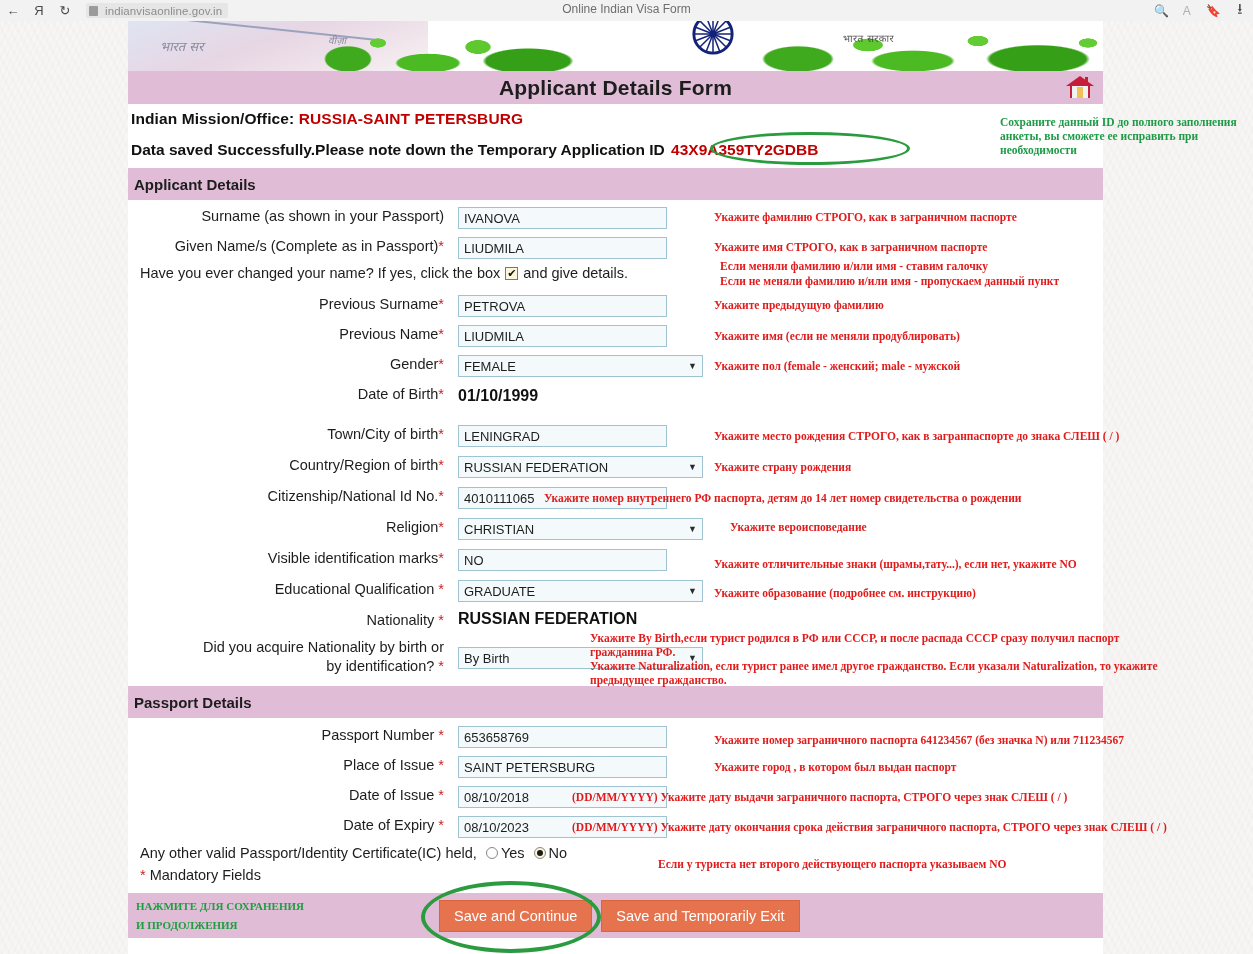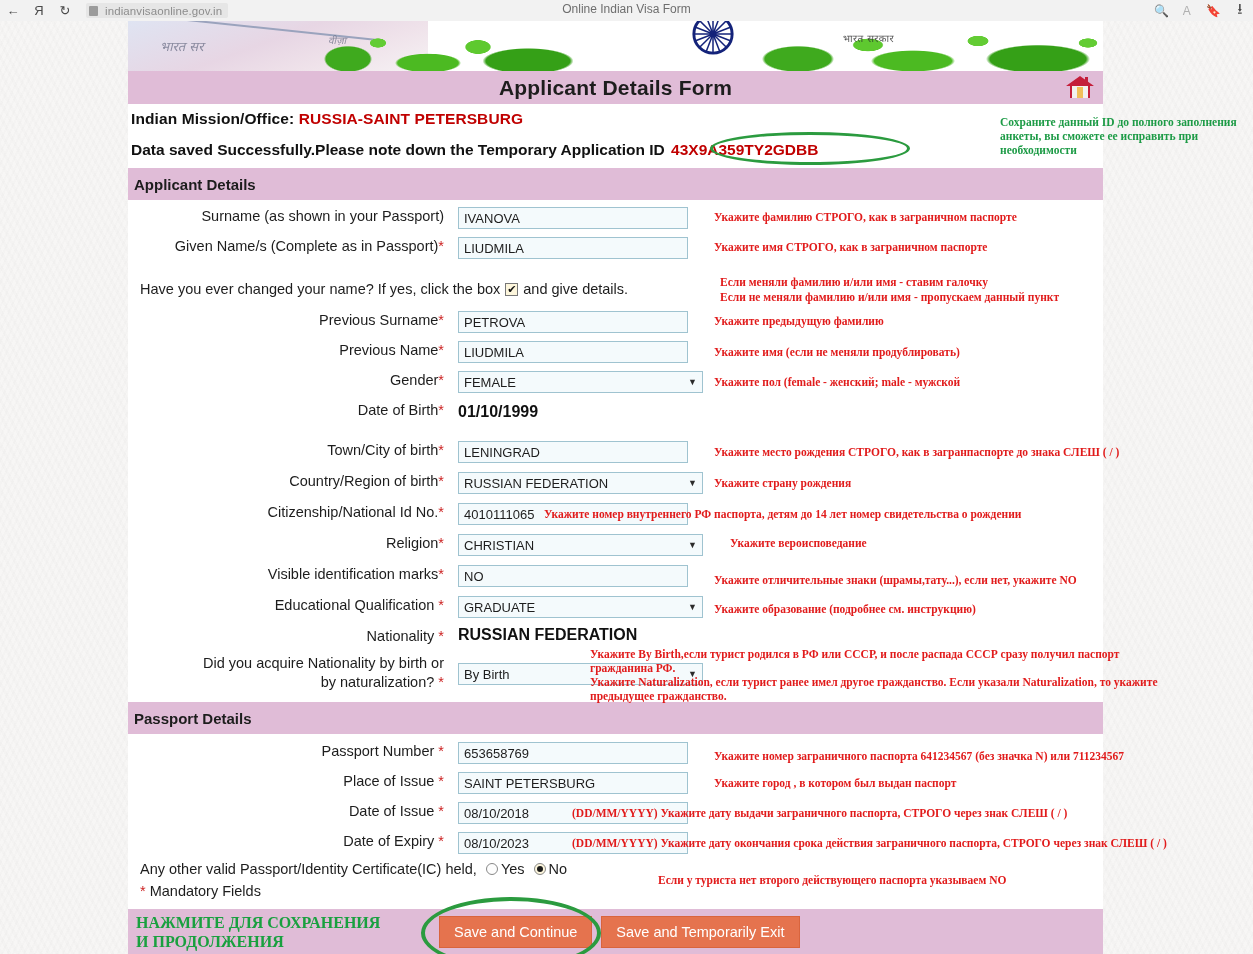--- a/index.html
+++ b/index.html
@@ -160,21 +160,21 @@
   
   .row { position: relative; display: flex; align-items: flex-start; }
   .lbl {
     width: 330px; text-align: right; padding-right: 14px;
     font-size: 14.5px; color: #1d1d1d; line-height: 19px;
   }
   .lbl .req { color: #cc2222; }
   .ctrl { position: relative; }
 
   input.tb, .dd {
-    width: 230px; height: 22px;
+    width: 209px; height: 22px;
     border: 1px solid #9fc3d0;
     background: #f4fafc;
     font-family: "Liberation Sans", sans-serif;
     font-size: 13px; color: #1d1d1d;
     padding: 0 5px; outline: none;
   }
   .dd {
     display: flex; align-items: center; justify-content: space-between;
     width: 245px;
   }
@@ -186,21 +186,21 @@
   }
 
   .hint {
     position: absolute; white-space: nowrap;
     font-family: "Liberation Serif", serif;
     font-weight: bold; color: #e11b1b; font-size: 11.5px; line-height: 14px;
   }
 
   
   #name-changed-row {
-    position: relative; margin-top: 22px; padding-left: 12px;
+    position: relative; margin-top: 6px; padding-left: 12px;
     font-size: 14.5px; color: #1d1d1d;
     display: flex; align-items: center;
   }
   .cbx {
     width: 13px; height: 13px; margin: 0 5px;
     border: 1px solid #777; background: #fdf6dc;
     display: inline-flex; align-items: center; justify-content: center;
     font-size: 11px; color: #111; line-height: 1;
   }
 
@@ -227,21 +227,21 @@
   #mandatory .req { color: #cc2222; }
 
   
   #action-band {
     position: relative; margin-top: 10px; height: 45px; width: 975px;
     background: #e0bcd7; display: flex; align-items: center;
   }
   #green-note-bottom {
     width: 300px; padding-left: 8px;
     font-family: "Liberation Serif", serif;
-    font-size: 16px; font-weight: bold; color: #19a03f; line-height: 19px;
+    font-size: 11px; font-weight: bold; color: #19a03f; line-height: 19px;
   }
   .btn {
     height: 32px; background: #e5734e; border: 1px solid #d9643d;
     color: #ffffff; font-size: 14.5px;
     font-family: "Liberation Sans", sans-serif;
     display: inline-flex; align-items: center; justify-content: center;
     padding: 0 14px; cursor: pointer;
   }
   #btn-save-continue { margin-left: 11px; }
   #btn-temp-exit { margin-left: 9px; }
@@ -474,21 +474,21 @@
       <span>Nationality</span> <span class="req">*</span>
     </div>
     <div class="ctrl">
       <div class="plain-val" style="line-height:16px;">RUSSIAN FEDERATION</div>
     </div>
   </div>
 
   <div class="row" style="margin-top:8px;">
     <div class="lbl">
       <div>Did you acquire Nationality by birth or</div>
-      <div><span>by naturalization?</span> <span class="req">*</span></div>
+      <div><span>by identification?</span> <span class="req">*</span></div>
     </div>
     <div class="ctrl" style="margin-top:9px;">
       <div class="dd">
         <span>By Birth</span>
         <span class="caret">▼</span>
       </div>
       <span class="hint" style="left:132px;top:-16px;">Укажите By Birth,если турист родился в РФ или СССР, и после распада СССР сразу получил паспорт</span>
       <span class="hint" style="left:132px;top:-2px;">гражданина РФ.</span>
       <span class="hint" style="left:132px;top:12px;">Укажите Naturalization, если турист ранее имел другое гражданство. Если указали Naturalization, то укажите</span>
       <span class="hint" style="left:132px;top:26px;">предыдущее гражданство.</span>

